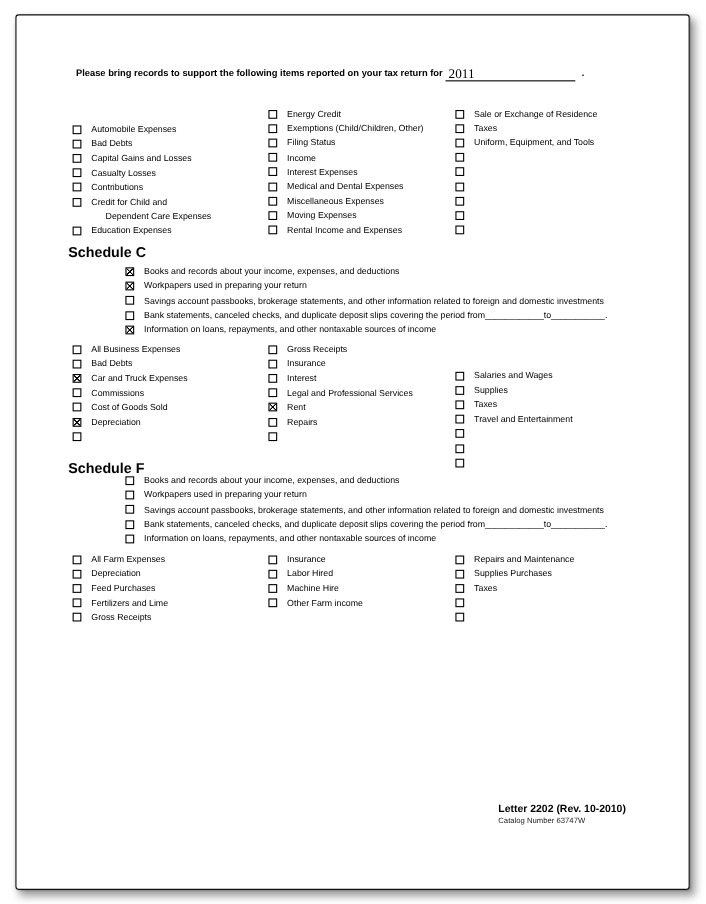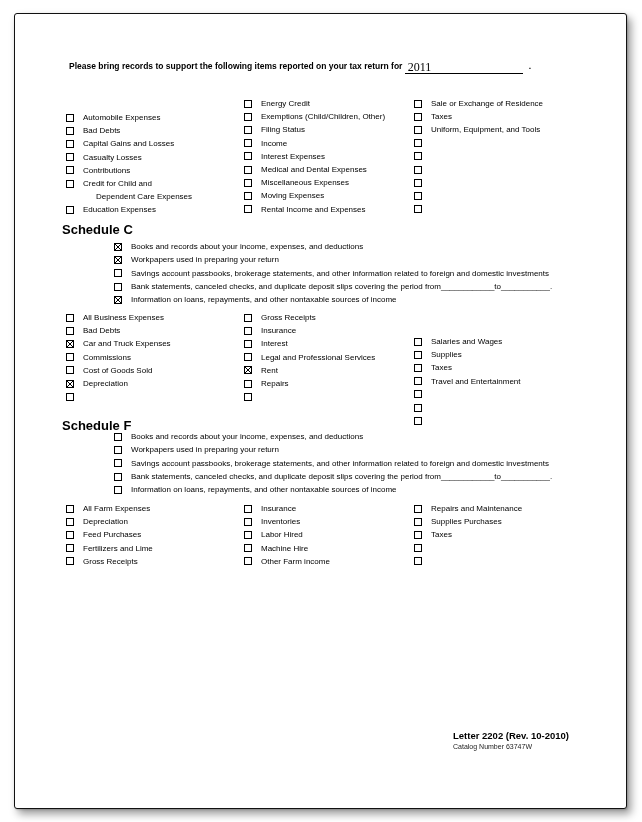--- a/index.html
+++ b/index.html
@@ -609,27 +609,20 @@
 </div>
   <div class="col" id="schf-col2">
   <div class="item">
     <div class="row">
       <span class="cb"></span>
       <span class="lbl">Insurance</span>
     </div>
 
   </div>
 
-  <div class="item">
-    <div class="row">
-      <span class="cb"></span>
-      <span class="lbl">Inventories</span>
-    </div>
-
-  </div>
 
   <div class="item">
     <div class="row">
       <span class="cb"></span>
       <span class="lbl">Labor Hired</span>
     </div>
 
   </div>
 
   <div class="item">

